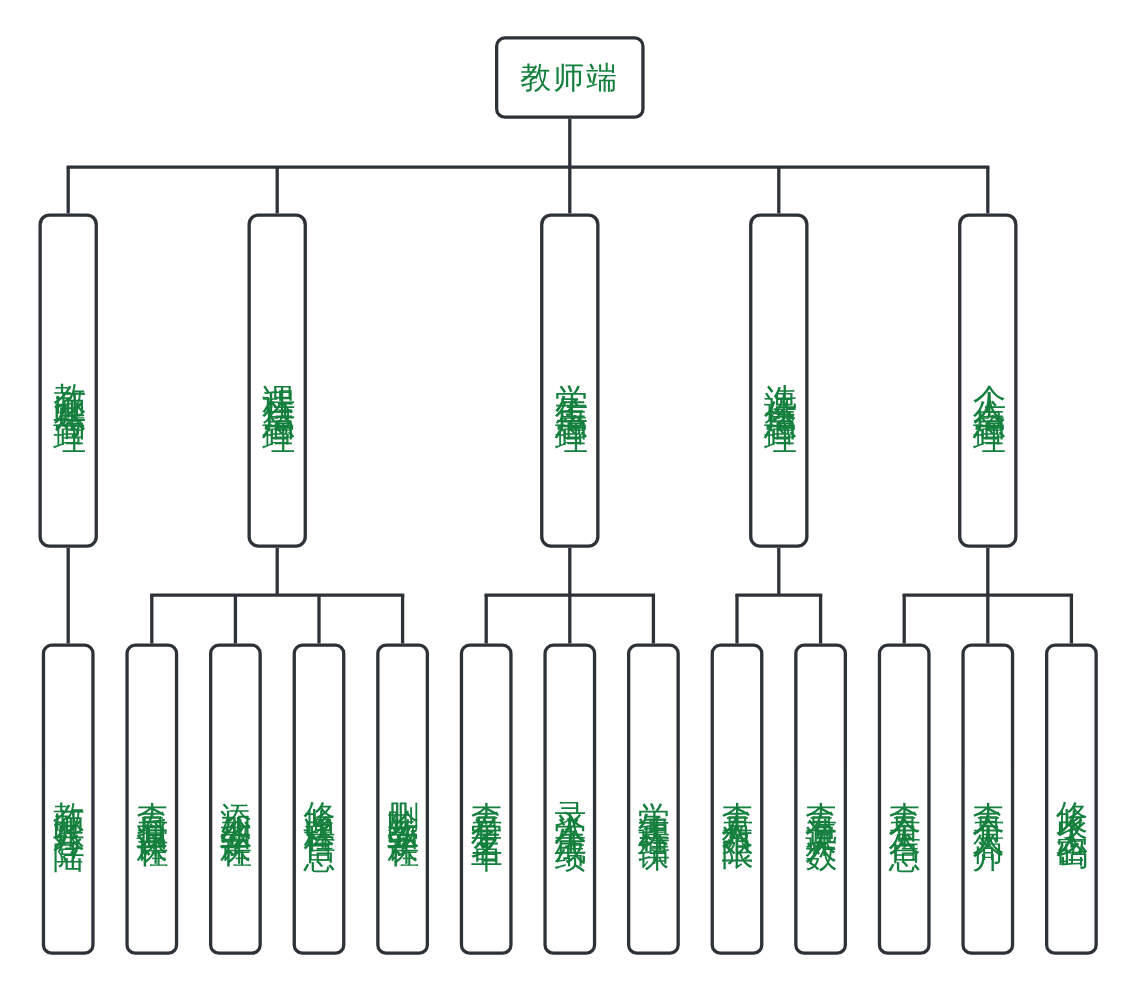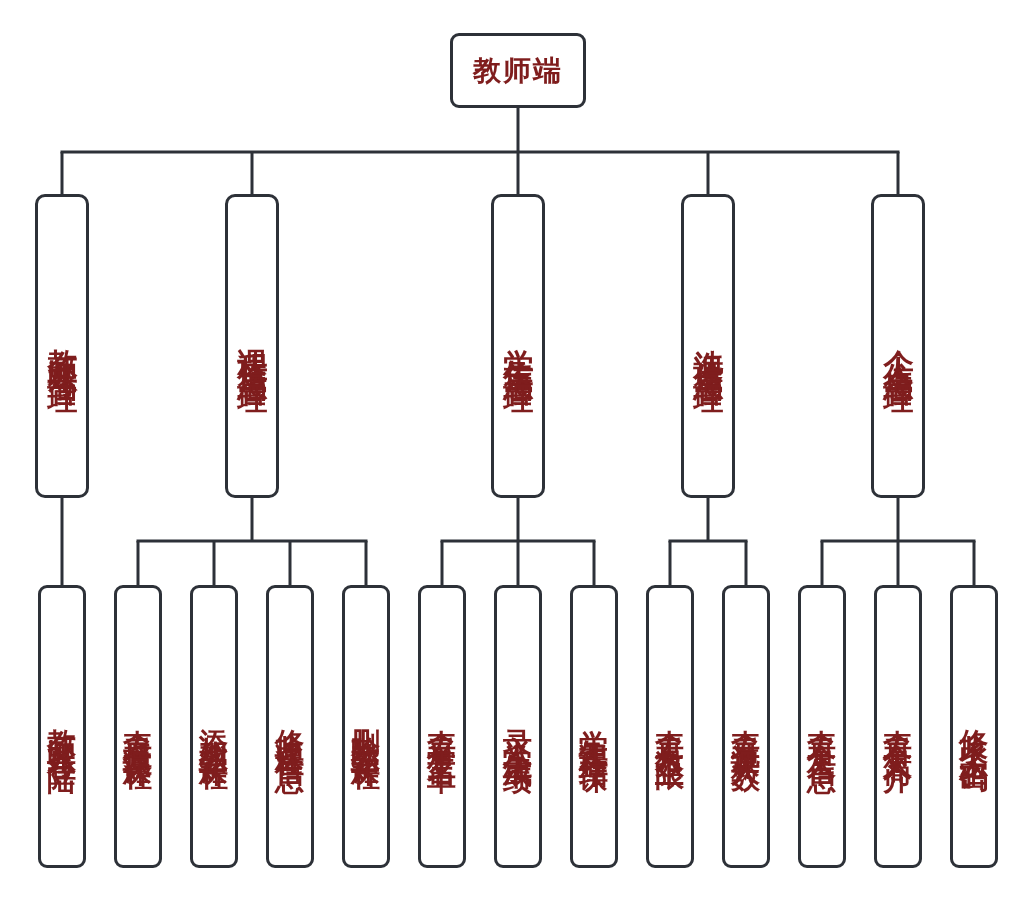--- a/index.html
+++ b/index.html
@@ -25,22 +25,22 @@
   #connectors line {
     stroke: #2d3138;
     stroke-width: 3;
   }
   .node {
     position: absolute;
     box-sizing: border-box;
     background: #ffffff;
     border: 3px solid #2d3138;
     border-radius: 9px;
-    color: #7f1d1d;
-    font-weight: bold;
+    color: #15803d;
+    font-weight: normal;
     display: flex;
     align-items: center;
     justify-content: center;
     text-align: center;
   }
   .root-node {
     left: 450px; top: 33px;
     width: 136px; height: 75px;
     font-size: 28px;
     letter-spacing: 2px;

